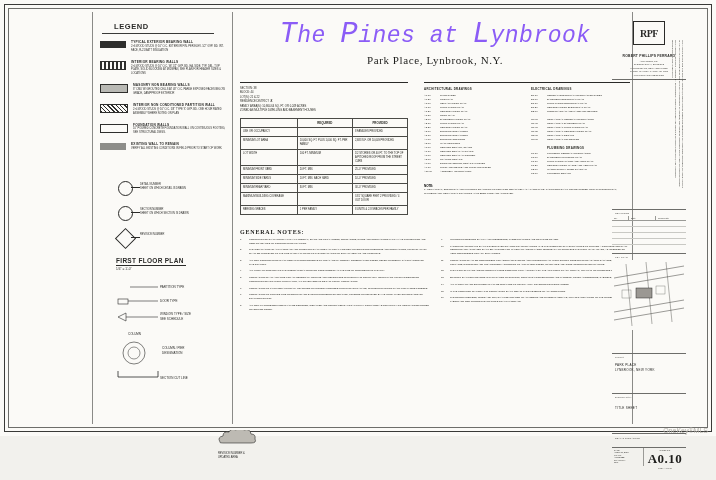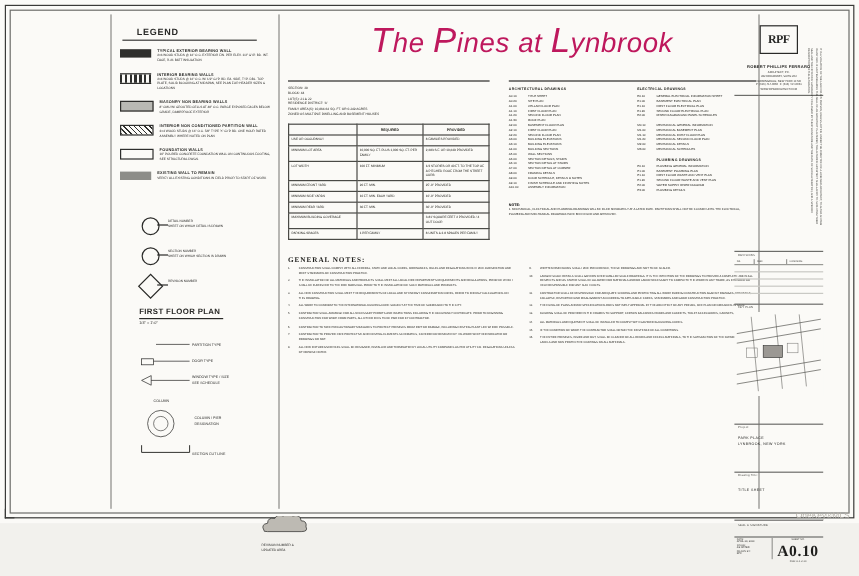--- a/index.html
+++ b/index.html
@@ -34,21 +34,21 @@
   .circ{position:absolute;left:18px;width:13px;height:13px;border:1px solid #2a2a28;border-radius:50%;}
   .circ.hex{border-radius:0;transform:rotate(45deg);}
   .sym-lbl{position:absolute;left:40px;top:2px;font-size:2.6px;line-height:1.5;color:#2a2a28;}
   .tick{position:absolute;left:31px;top:6px;width:9px;height:1px;background:#2a2a28;}
 
   .fp-title{font-size:6.5px;font-weight:bold;letter-spacing:.3px;color:#2a2a28;}
   .fp-sub{font-size:3.2px;color:#2a2a28;margin-top:1px;}
   .fp-rule{width:70px;height:1px;background:#2a2a28;margin:1px 0 0 0;}
 
   
-  .bigtitle{text-align:center;font-family:Liberation Sans, sans-serif;font-style:italic;font-size:23px;color:#be185d;letter-spacing:.5px;}
+  .bigtitle{text-align:center;font-family:Liberation Mono, monospace;font-style:italic;font-size:23px;color:#8b5cf6;letter-spacing:.5px;}
   .bigtitle .cap{font-size:29px;}
   .subtitle{text-align:center;font-family:"Liberation Serif",serif;font-size:11px;letter-spacing:.6px;color:#1e1e1c;margin-top:3px;}
 
   .twocol{display:flex;margin-top:14px;}
   .pane{flex:1;}
   .pane.left{width:168px;flex:0 0 168px;}
   .pane.right{margin-left:16px;}
   .pane-h{font-family:"Liberation Serif",serif;font-size:9px;letter-spacing:1.4px;color:#1e1e1c;text-align:center;}
   .pane-rule{height:1px;background:#2a2a28;margin:2px 0 4px;}
 
@@ -188,20 +188,21 @@
         <path d="M4 12 q-3 -5 3 -6 q0 -5 6 -4 q2 -4 7 -2 q4 -4 8 0 q6 -2 7 4 q5 0 4 5 q2 4 -4 4 l-28 0 q-4 0 -3 -1 z" fill="#bdbab3" stroke="#2a2a28" stroke-width="0.6"></path>
       </svg>
       <div style="font-size:2.6px;color:#2a2a28;margin-left:2px;line-height:1.4;">REVISION NUMBER &amp;<br>UPDATED AREA</div>
     </div>
   </div>
 
   <div class="col-mid">
     <div class="bigtitle">
       <span class="cap">T</span>he <span class="cap">P</span>ines at <span class="cap">L</span>ynbrook
     </div>
+    <div class="subtitle">Park Place, Lynbrook, N.Y.</div>
 
     <div class="twocol">
 
       <div class="pane left">
         <div class="pane-rule"></div>
         <div class="sd-txt">
           <span>SECTION: 38</span><br>
           <span>BLOCK: 44</span><br>
           <span>LOT(S): 21 &amp; 22</span><br>
           <span>RESIDENCE DISTRICT: ‘A’</span><br>

